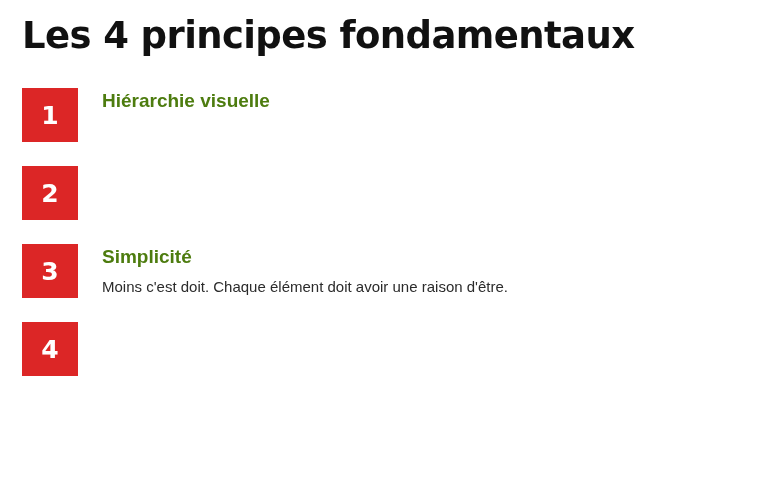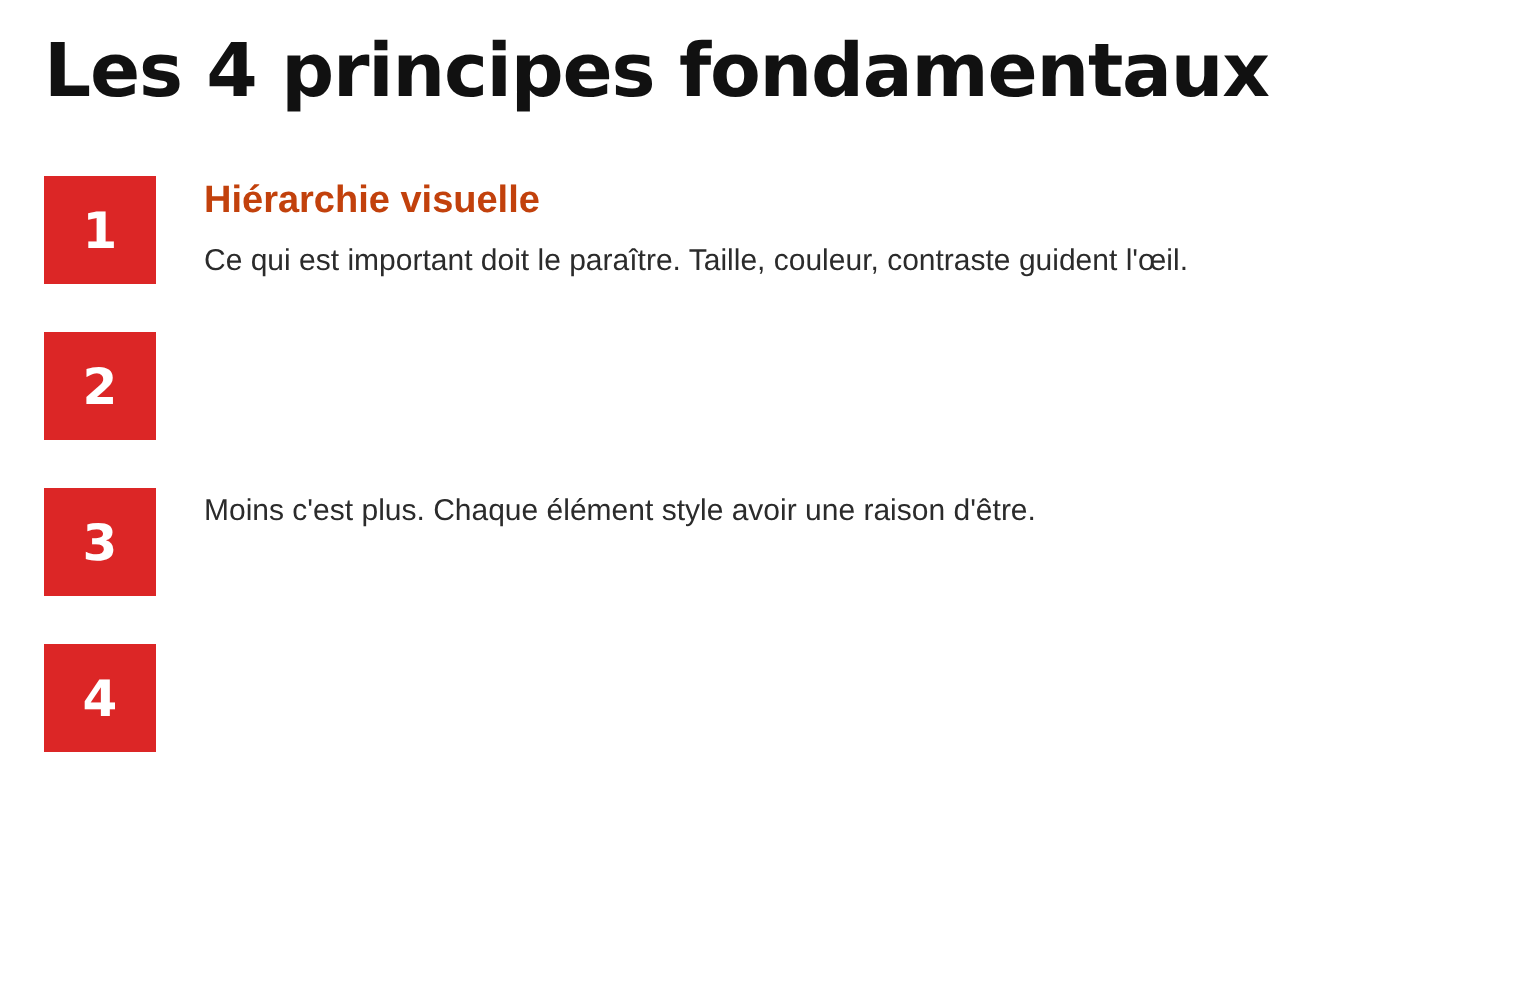--- a/index.html
+++ b/index.html
@@ -60,21 +60,21 @@
     margin-right: 24px;
     box-sizing: border-box;
   }
   .principle-body {
     padding-top: 2px;
   }
   .principle-title {
     font-family: "Liberation Sans", sans-serif;
     font-weight: 700;
     font-size: 19px;
-    color: #c2410c;
+    color: #4d7c0f;
     margin: 0 0 8px 0;
     line-height: 1.2;
   }
   .principle-desc {
     font-family: "Liberation Sans", sans-serif;
     font-weight: 400;
     font-size: 15px;
     color: #2b2b2b;
     margin: 0;
     line-height: 1.35;
@@ -86,32 +86,32 @@
 <div class="page">
 
   <h1 class="page-title">Les 4 principes fondamentaux</h1>
 
   <ul class="principles">
 
     <li class="principle">
       <div class="badge">1</div>
       <div class="principle-body">
         <h2 class="principle-title">Hiérarchie visuelle</h2>
-        <p class="principle-desc">Ce qui est important doit le paraître. Taille, couleur, contraste guident l'œil.</p>
       </div>
     </li>
 
     <li class="principle">
       <div class="badge">2</div>
     </li>
 
     <li class="principle">
       <div class="badge">3</div>
       <div class="principle-body">
-        <p class="principle-desc">Moins c'est plus. Chaque élément style avoir une raison d'être.</p>
+        <h2 class="principle-title">Simplicité</h2>
+        <p class="principle-desc">Moins c'est doit. Chaque élément doit avoir une raison d'être.</p>
       </div>
     </li>
 
     <li class="principle">
       <div class="badge">4</div>
     </li>
 
   </ul>
 
 </div>

